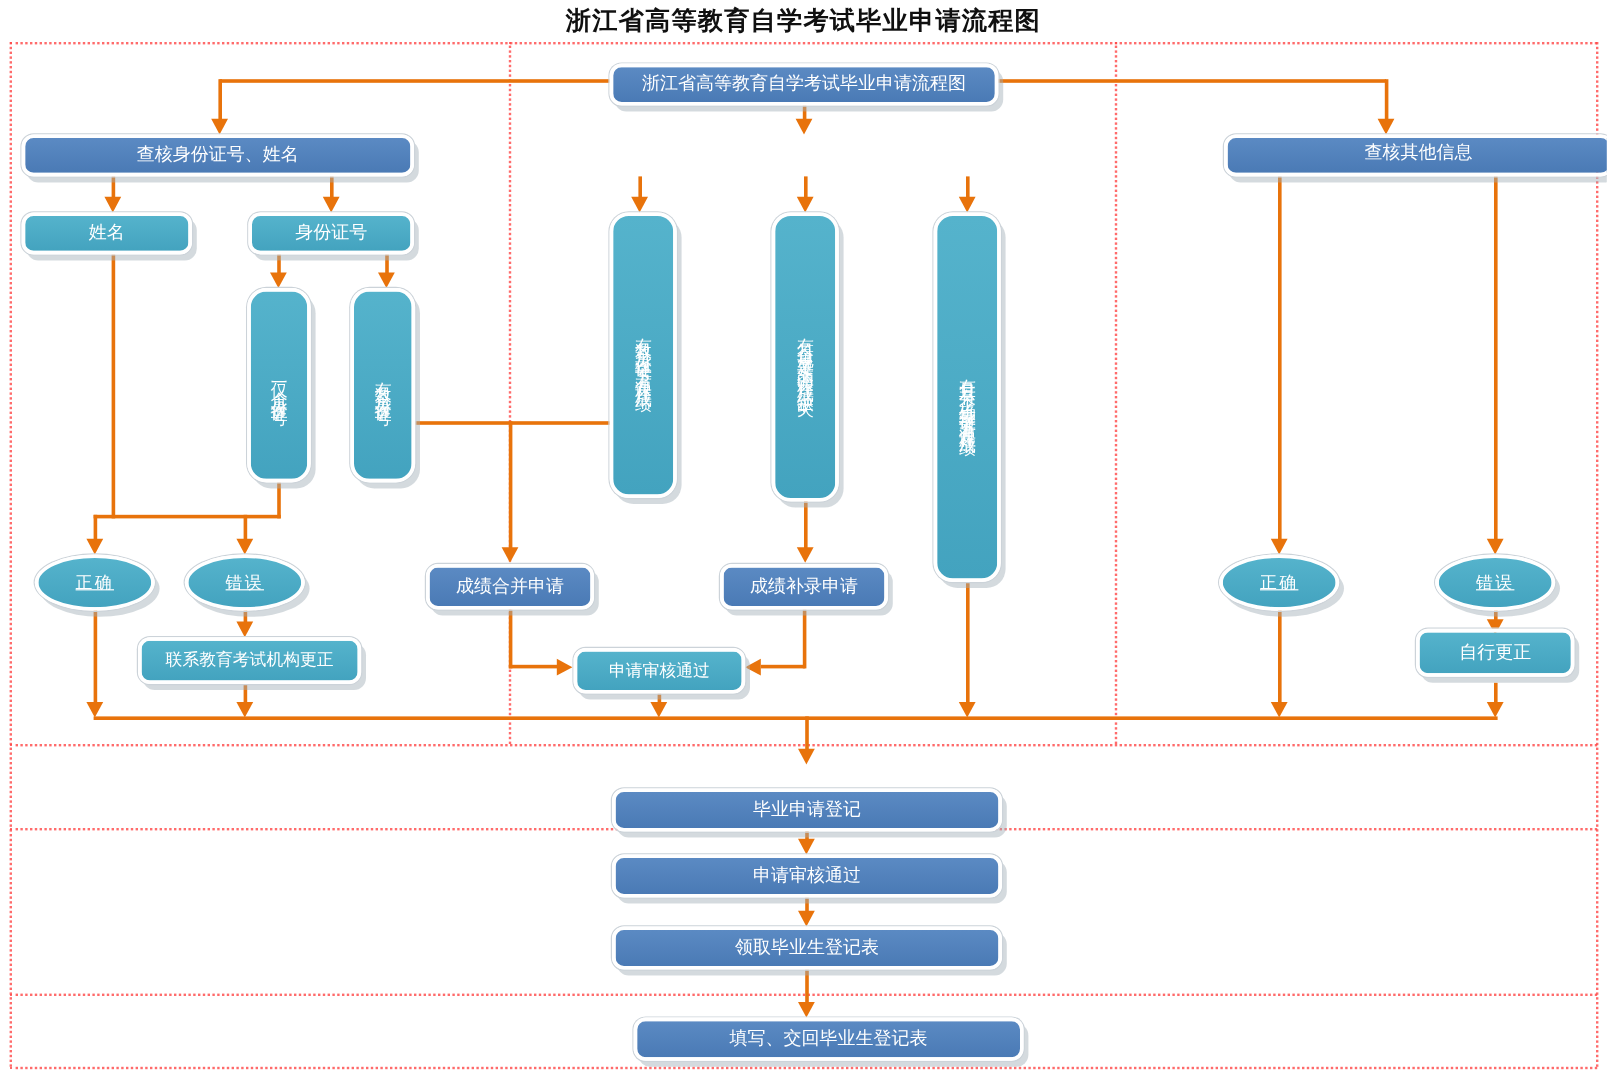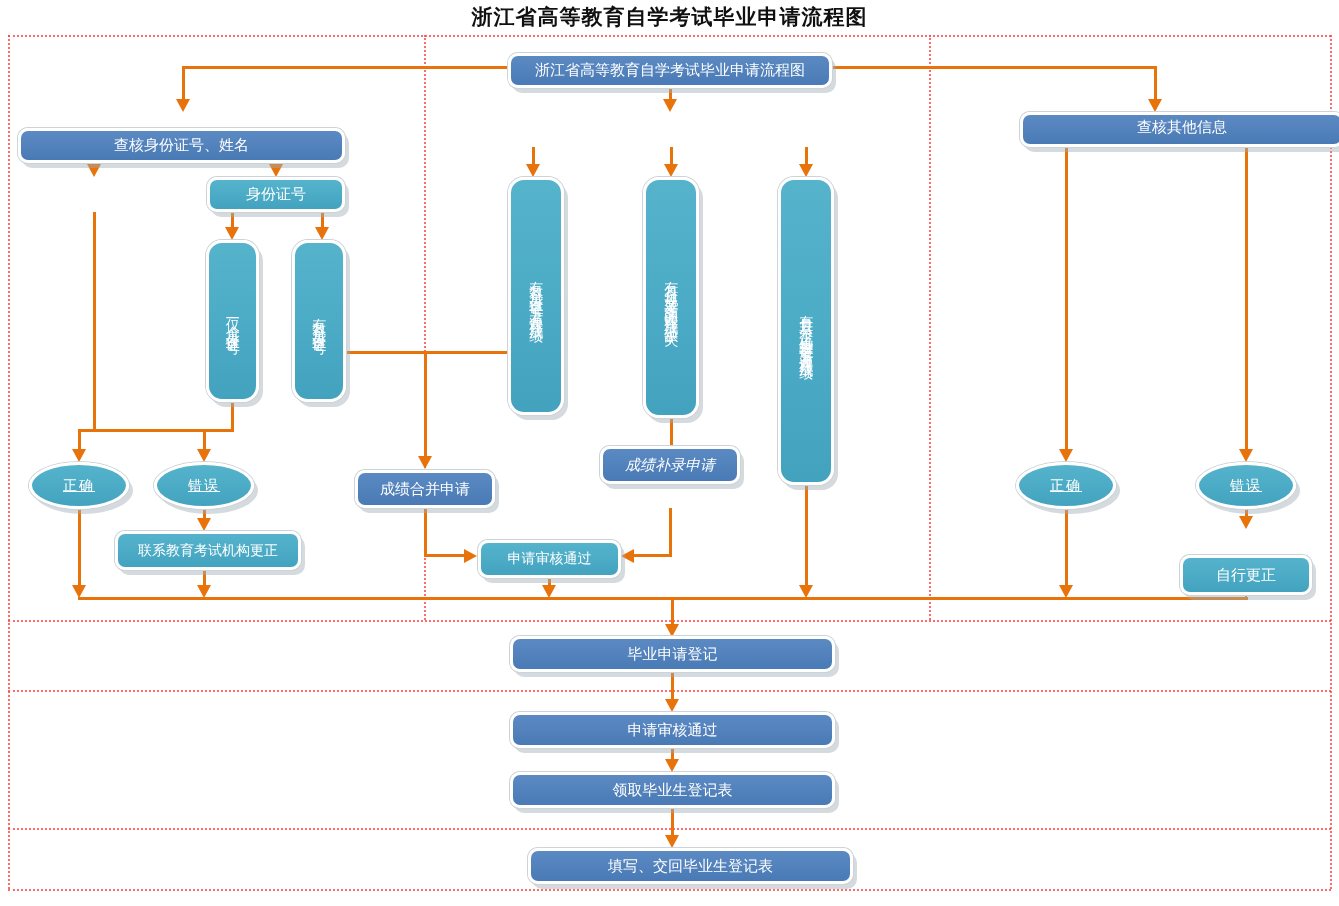--- a/index.html
+++ b/index.html
@@ -123,42 +123,43 @@
   <div class="ad" style="left:665px;top:624px;"></div>
   <div class="vl" style="left:671px;top:673px;height:27px;"></div>
   <div class="ad" style="left:665px;top:699px;"></div>
   <div class="vl" style="left:671px;top:748px;height:12px;"></div>
   <div class="ad" style="left:665px;top:759px;"></div>
   <div class="vl" style="left:671px;top:808px;height:28px;"></div>
   <div class="ad" style="left:665px;top:835px;"></div>
 
   <div class="node blue" style="left:508px;top:53px;width:324px;height:35px;">浙江省高等教育自学考试毕业申请流程图</div>
 
-  <div class="node blue" style="left:18px;top:128px;width:327px;height:35px;">查核身份证号、姓名</div>
+  <div class="node blue" style="left:18px;top:112px;width:327px;height:35px;">查核身份证号、姓名</div>
   <div class="node blue" style="left:1020px;top:112px;width:324px;height:35px;font-family:Liberation Mono, monospace;">查核其他信息</div>
 
+  <div class="node teal" style="left:18px;top:177px;width:142px;height:35px;">姓名</div>
   <div class="node teal" style="left:207px;top:177px;width:138px;height:35px;">身份证号</div>
 
   <div class="node teal vbox" style="left:206px;top:240px;width:53px;height:162px;">仅一个身份证号</div>
   <div class="node teal vbox" style="left:292px;top:240px;width:54px;height:162px;">有数个身份证号</div>
 
   <div class="node teal vbox" style="left:508px;top:177px;width:56px;height:238px;">有数个身份证号下有课程成绩</div>
   <div class="node teal vbox" style="left:643px;top:177px;width:56px;height:241px;">有符合规定要求的课程成绩缺失</div>
   <div class="node teal vbox" style="left:778px;top:177px;width:56px;height:308px;letter-spacing:3px;">有且只有一个正确身份证号下有课程成绩</div>
 
   <div class="node teal ellipse" style="left:29px;top:462px;width:100px;height:47px;">正确</div>
   <div class="node teal ellipse" style="left:154px;top:462px;width:100px;height:47px;">错误</div>
   <div class="node teal" style="left:115px;top:531px;width:186px;height:39px;font-size:14px;font-family:Liberation Serif, serif;">联系教育考试机构更正</div>
 
   <div class="node blue" style="left:355px;top:470px;width:140px;height:38px;">成绩合并申请</div>
-  <div class="node blue" style="left:600px;top:446px;width:140px;height:38px;font-style:italic;">成绩补录申请</div>
+  <div class="node blue" style="left:600px;top:470px;width:140px;height:38px;">成绩补录申请</div>
   <div class="node teal" style="left:478px;top:540px;width:143px;height:38px;font-size:14px;">申请审核通过</div>
 
   <div class="node teal ellipse" style="left:1016px;top:462px;width:100px;height:47px;">正确</div>
   <div class="node teal ellipse" style="left:1196px;top:462px;width:100px;height:47px;">错误</div>
-  <div class="node teal" style="left:1180px;top:555px;width:132px;height:40px;">自行更正</div>
+  <div class="node teal" style="left:1180px;top:524px;width:132px;height:40px;">自行更正</div>
 
-  <div class="node blue" style="left:510px;top:636px;width:325px;height:36px;">毕业申请登记</div>
+  <div class="node blue" style="left:510px;top:657px;width:325px;height:36px;">毕业申请登记</div>
   <div class="node blue" style="left:510px;top:712px;width:325px;height:36px;">申请审核通过</div>
   <div class="node blue" style="left:510px;top:772px;width:325px;height:36px;">领取毕业生登记表</div>
   <div class="node blue" style="left:528px;top:848px;width:325px;height:36px;">填写、交回毕业生登记表</div>
 
 </div>
 
 </body></html>

